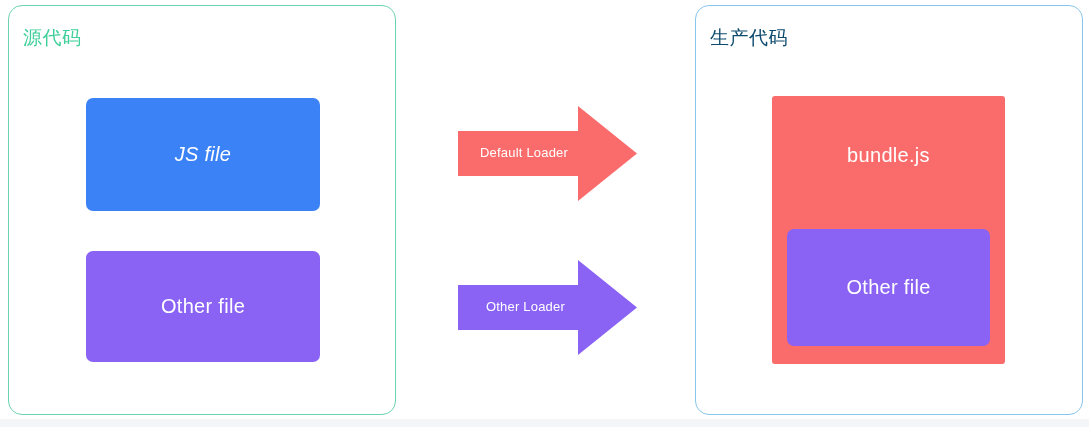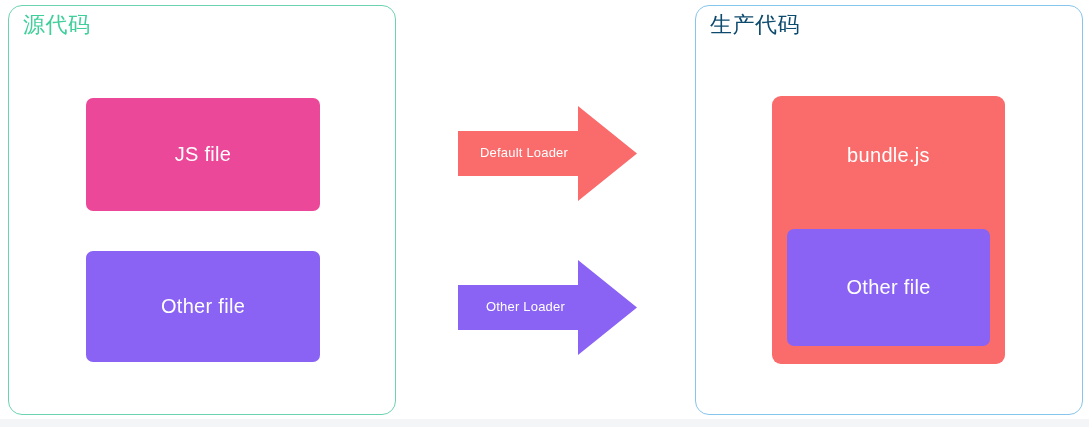--- a/index.html
+++ b/index.html
@@ -33,22 +33,22 @@
     position: absolute;
     box-sizing: border-box;
     background: #ffffff;
     border-radius: 14px;
     border-style: solid;
     border-width: 1px;
   }
   .panel-title {
     position: absolute;
     left: 14px;
-    top: 7px;
-    font-size: 22px;
+    top: 20px;
+    font-size: 19px;
     line-height: 24px;
     letter-spacing: 0.5px;
     white-space: nowrap;
   }
 
   #panel-source {
     left: 8px;
     top: 5px;
     width: 388px;
     height: 410px;
@@ -70,21 +70,21 @@
     position: absolute;
     box-sizing: border-box;
     border-radius: 7px;
     display: flex;
     align-items: center;
     justify-content: center;
     color: #ffffff;
     font-size: 20px;
     letter-spacing: 0.3px;
   }
-  .file-box.red { background: #ec4899; }
+  .file-box.red { background: #3b82f6; font-style: italic; }
   .file-box.purple { background: #8a63f5; }
 
   #box-js-file {
     left: 86px;
     top: 98px;
     width: 234px;
     height: 113px;
   }
   #box-other-file {
     left: 86px;
@@ -94,21 +94,21 @@
   }
 
   
   #box-bundle {
     position: absolute;
     left: 772px;
     top: 96px;
     width: 233px;
     height: 268px;
     background: #fa6b6b;
-    border-radius: 9px;
+    border-radius: 3px;
   }
   #bundle-label {
     position: absolute;
     left: 0;
     top: 0;
     width: 233px;
     height: 118px;
     display: flex;
     align-items: center;
     justify-content: center;

